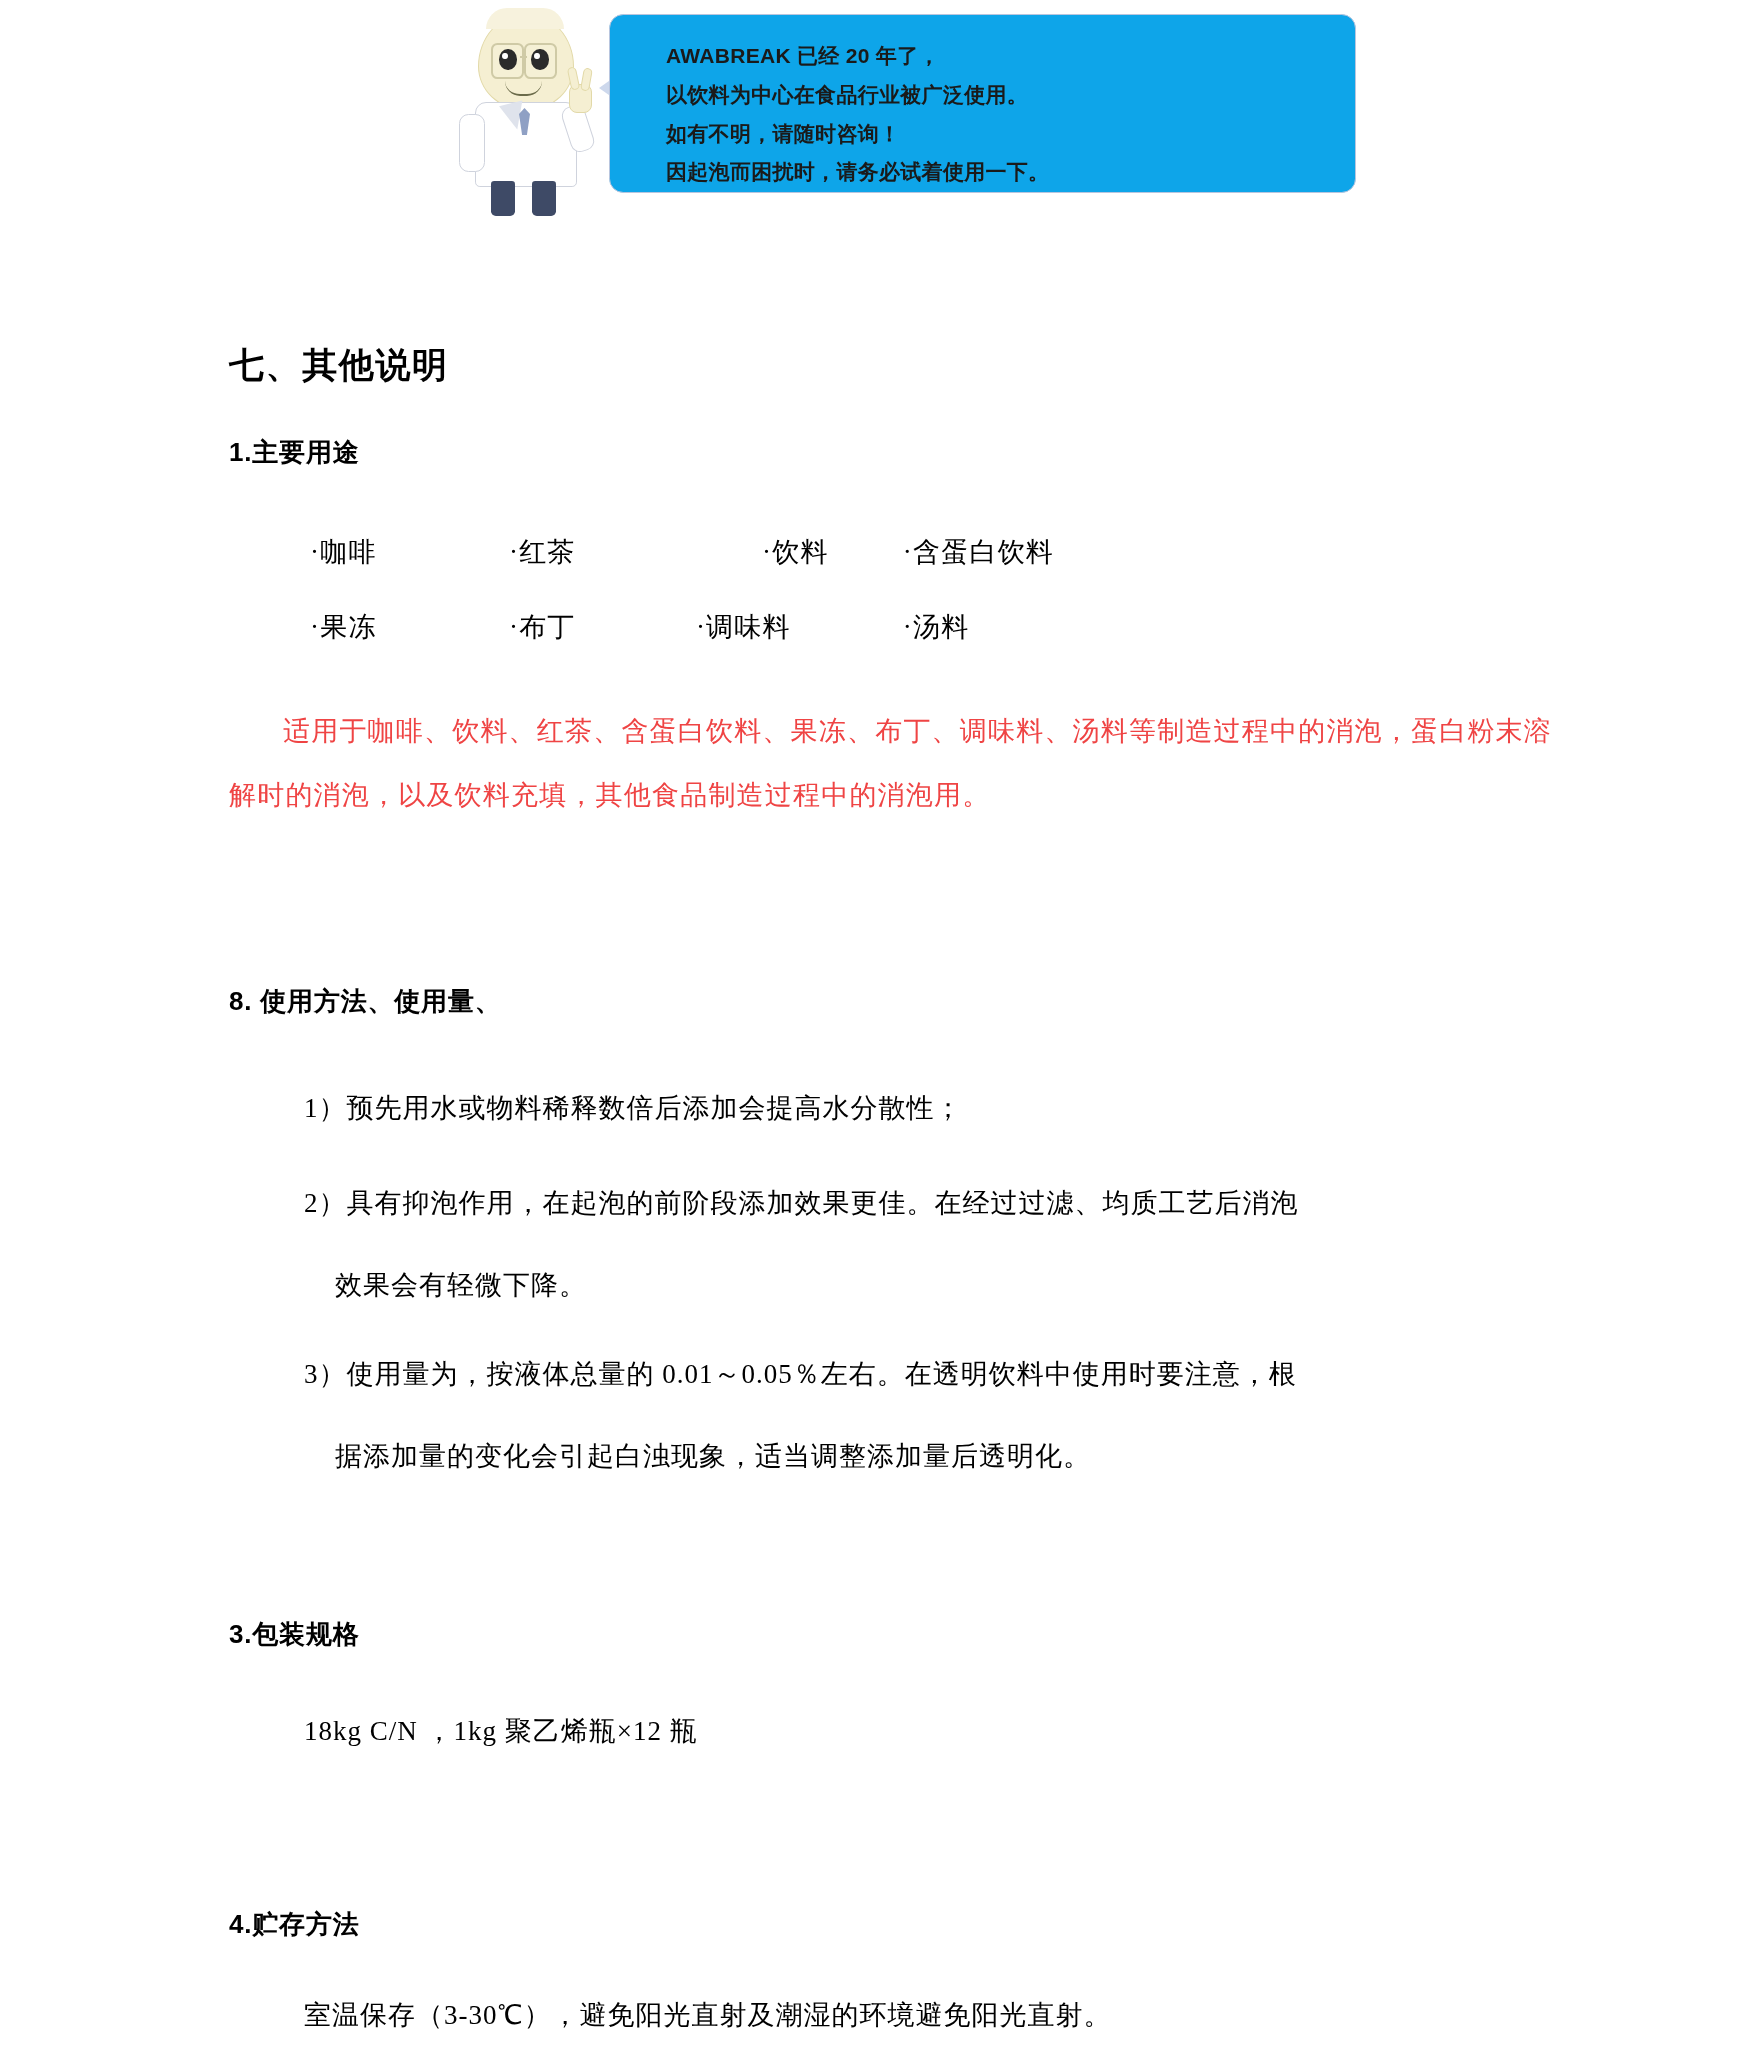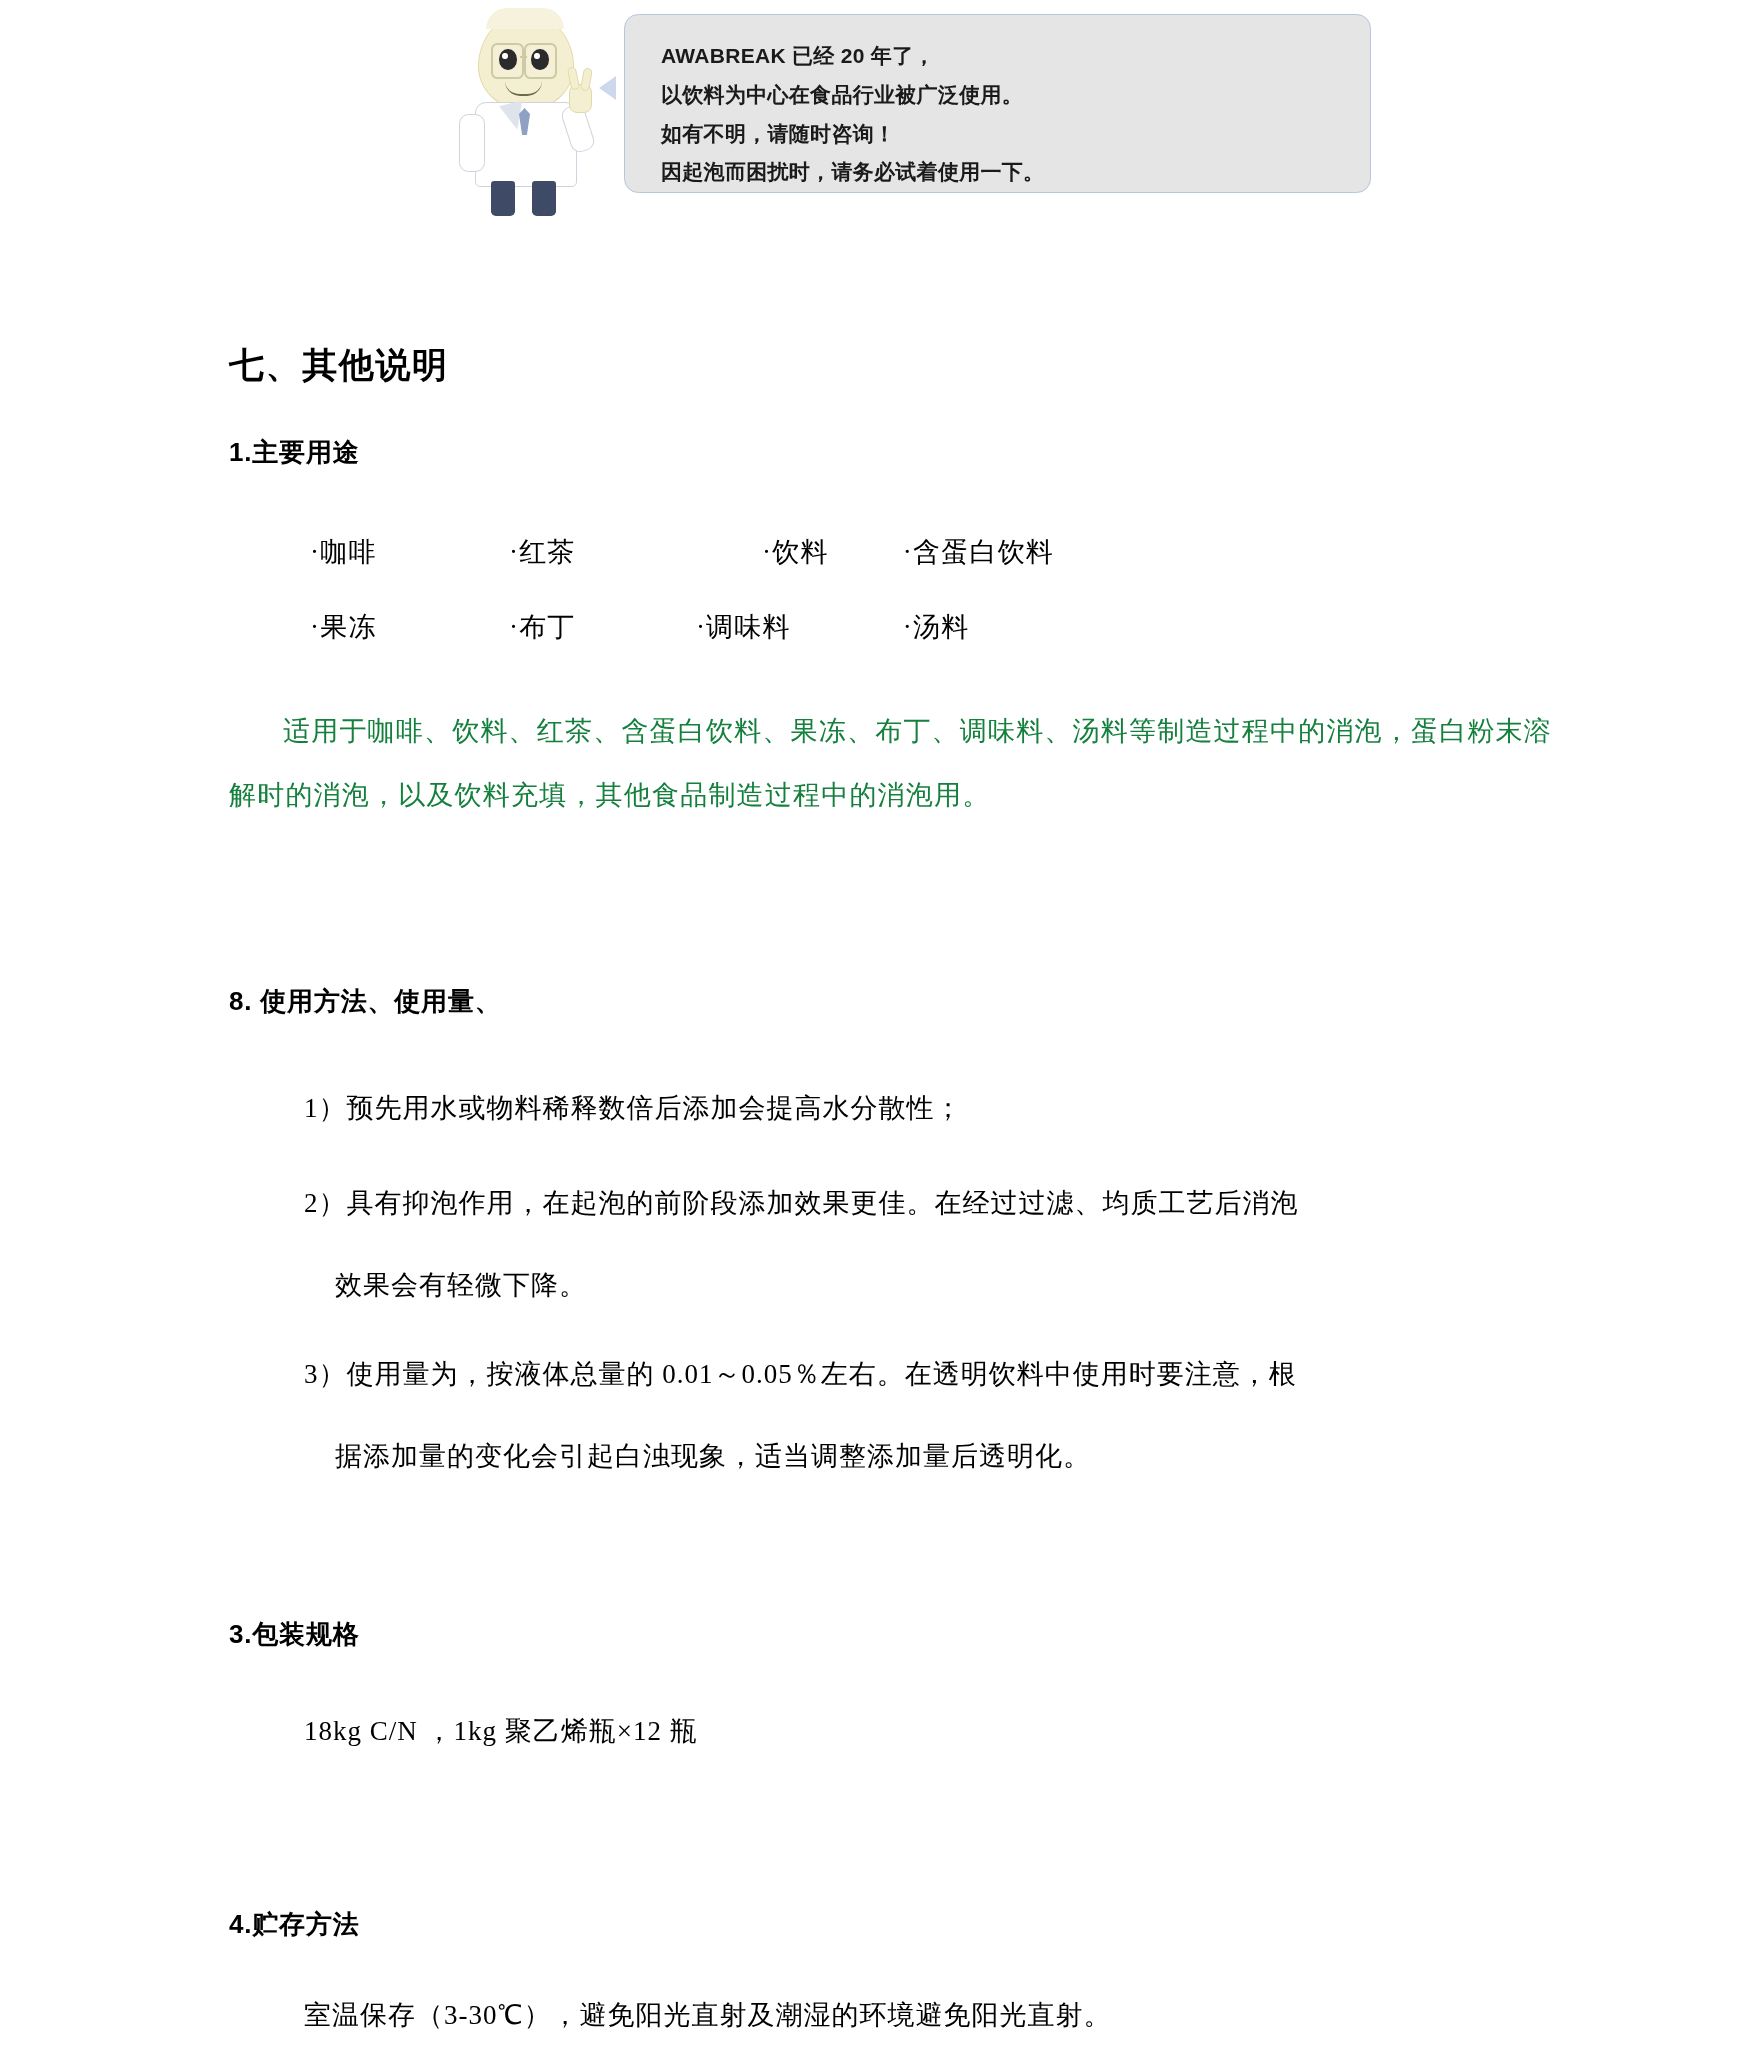--- a/index.html
+++ b/index.html
@@ -183,29 +183,29 @@
     height: 35px;
     background: #3e4a66;
     border-radius: 3.2px 3.2px 4.8px 4.8px;
   }
   .m-leg-l { left: 46px; }
   .m-leg-r { left: 87px; }
 
   
   .balloon {
     position: absolute;
-    left: 195px;
+    left: 180px;
     top: 6.4px;
     width: 747px;
     height: 179px;
-    background: #e5e5e5;
+    background: #0ea5e9;
     border: 1.6px solid #b8c5de;
     border-radius: 14.3px;
     box-sizing: border-box;
-    padding: 27px 32px 0 36px;
+    padding: 27px 32px 0 56px;
   }
   .balloon-tail {
     position: absolute;
     left: 170px;
     top: 68px;
     width: 0;
     height: 0;
     border-top: 12.7px solid transparent;
     border-bottom: 12.7px solid transparent;
     border-right: 17.5px solid #cdd8ec;
@@ -261,21 +261,21 @@
 
   .para {
     position: absolute;
     left: 229px;
     width: 1335px;
     font-family: "Liberation Serif", serif;
     font-size: 27px;
     line-height: 64px;
     letter-spacing: 1.2px;
     text-indent: 54px;
-    color: #15803d;
+    color: #ef4444;
   }
 
   .num-item {
     position: absolute;
     left: 304px;
     width: 1271px;
     font-family: Liberation Serif, serif;
     font-size: 27px;
     line-height: 62px;
     letter-spacing: 1px;

